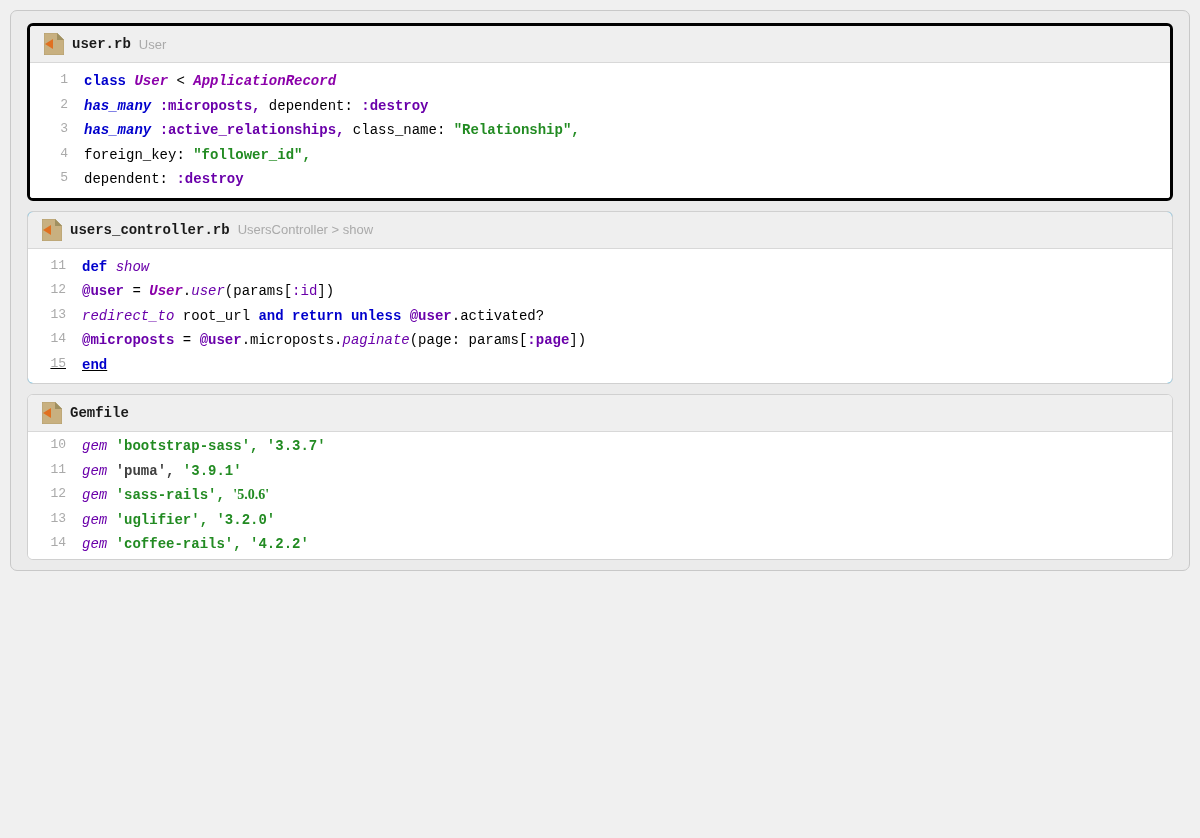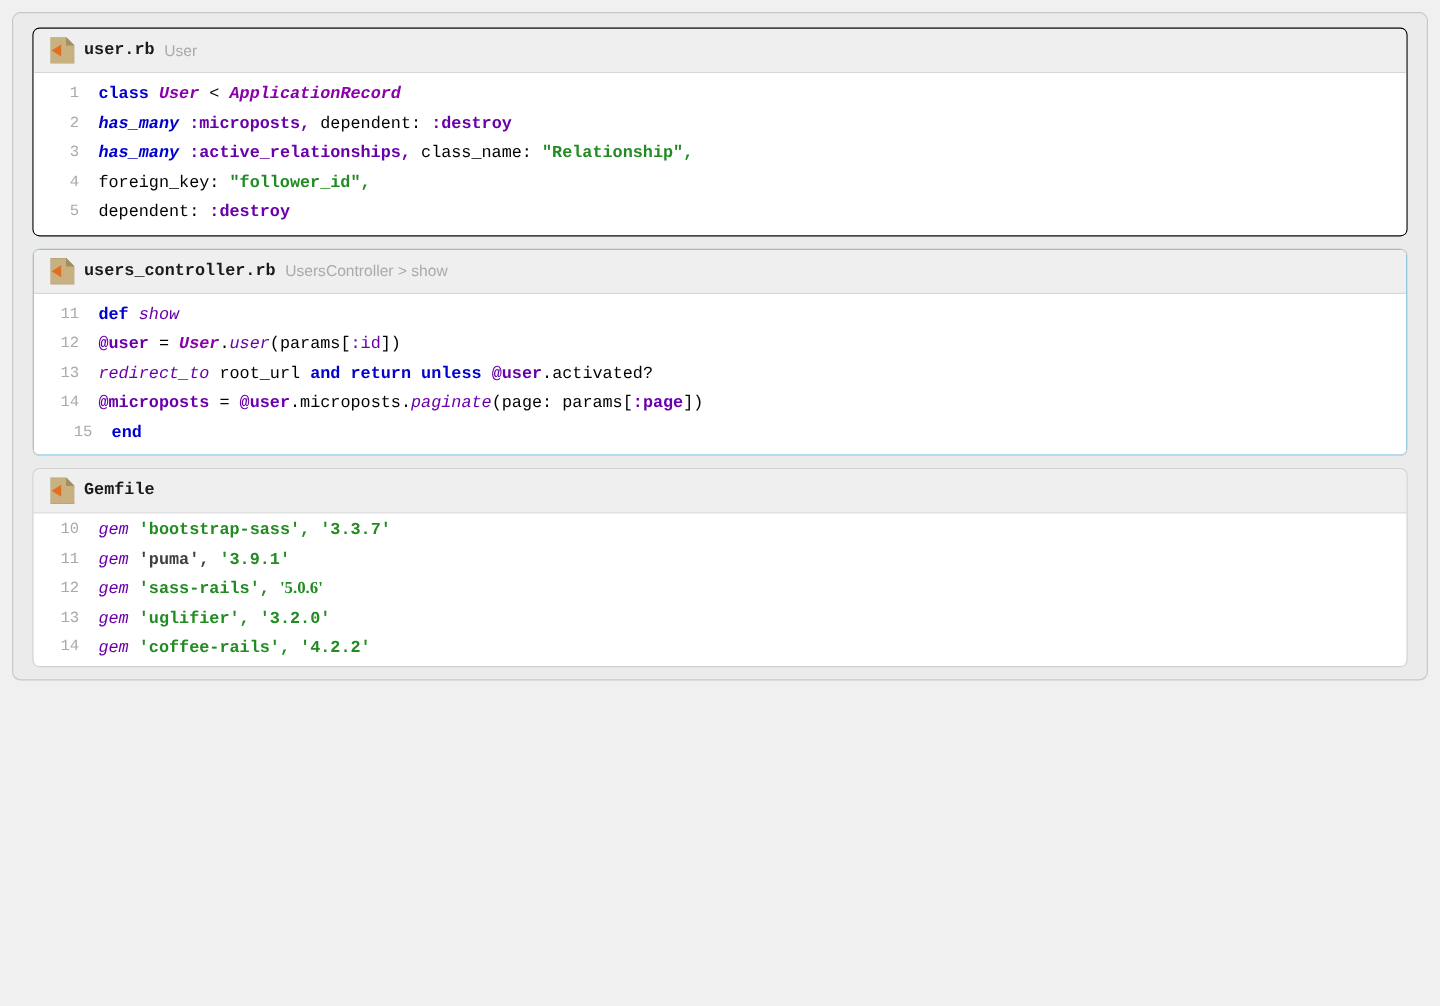--- a/index.html
+++ b/index.html
@@ -12,21 +12,21 @@
     }   
   </style>
 </head>
 <body>
 
 <div style="padding:10px;">
 
   <div style="background:#ebebeb; border:1px solid #c8c8c8; border-radius:7px; padding:12px 16px 0 16px; margin-bottom:0;">
 
 
-    <div style="background:#fff; border:1px solid #000000; border-radius:6px; margin-bottom:10px; overflow:hidden;">
+    <div style="background:#fff; border:3px solid #000000; border-radius:6px; margin-bottom:10px; overflow:hidden;">
       <div style="display:flex; align-items:center; gap:8px; padding:7px 14px; background:#efefef; border-bottom:1px solid #d8d8d8;">
 
         <div style="width:20px; height:22px; position:relative;">
           <svg viewBox="0 0 20 22" width="20" height="22">
             <polygon points="0,0 13,0 20,7 20,22 0,22" fill="#c8b080" stroke="#a09060" stroke-width="0.5"></polygon>
             <polygon points="13,0 13,7 20,7" fill="#a09060"></polygon>
 
             <polygon points="1,11 9,6 9,16" fill="#e07020"></polygon>
           </svg>
         </div>
@@ -90,21 +90,21 @@
         <div style="display:flex; padding:0 10px;">
           <span style="min-width:28px; text-align:right; margin-right:16px; color:#aaa; font-size:13px; user-select:none;">13</span>
           <span>    <span style="color:#6a00aa;font-style:italic;">redirect_to</span> root_url <span style="color:#0000cc;font-weight:bold;">and</span> <span style="color:#0000cc;font-weight:bold;">return</span> <span style="color:#0000cc;font-weight:bold;">unless</span> <span style="color:#6a00aa;font-weight:bold;">@user</span>.activated?</span>
         </div>
 
         <div style="display:flex; padding:0 10px;">
           <span style="min-width:28px; text-align:right; margin-right:16px; color:#aaa; font-size:13px; user-select:none;">14</span>
           <span>    <span style="color:#6a00aa;font-weight:bold;">@microposts</span> = <span style="color:#6a00aa;font-weight:bold;">@user</span>.microposts.<span style="color:#6a00aa;font-style:italic;">paginate</span>(page: params[<span style="color:#6a00aa;font-weight:bold;">:page</span>])</span>
         </div>
 
-        <div style="display:flex; padding:0 21px;">
+        <div style="display:flex; padding:0 10px;text-decoration:underline;">
           <span style="min-width:28px; text-align:right; margin-right:16px; color:#aaa; font-size:13px; user-select:none;">15</span>
           <span>  <span style="color:#0000cc;font-weight:bold;">end</span></span>
         </div>
 
       </div>
     </div>
 
     <div style="background:#fff; border:1px solid #d0d0d0; border-radius:6px; margin-bottom:10px; overflow:hidden;">
       <div style="display:flex; align-items:center; gap:8px; padding:7px 14px; background:#efefef; border-bottom:1px solid #d8d8d8;">
         <div style="width:20px; height:22px; position:relative;">

